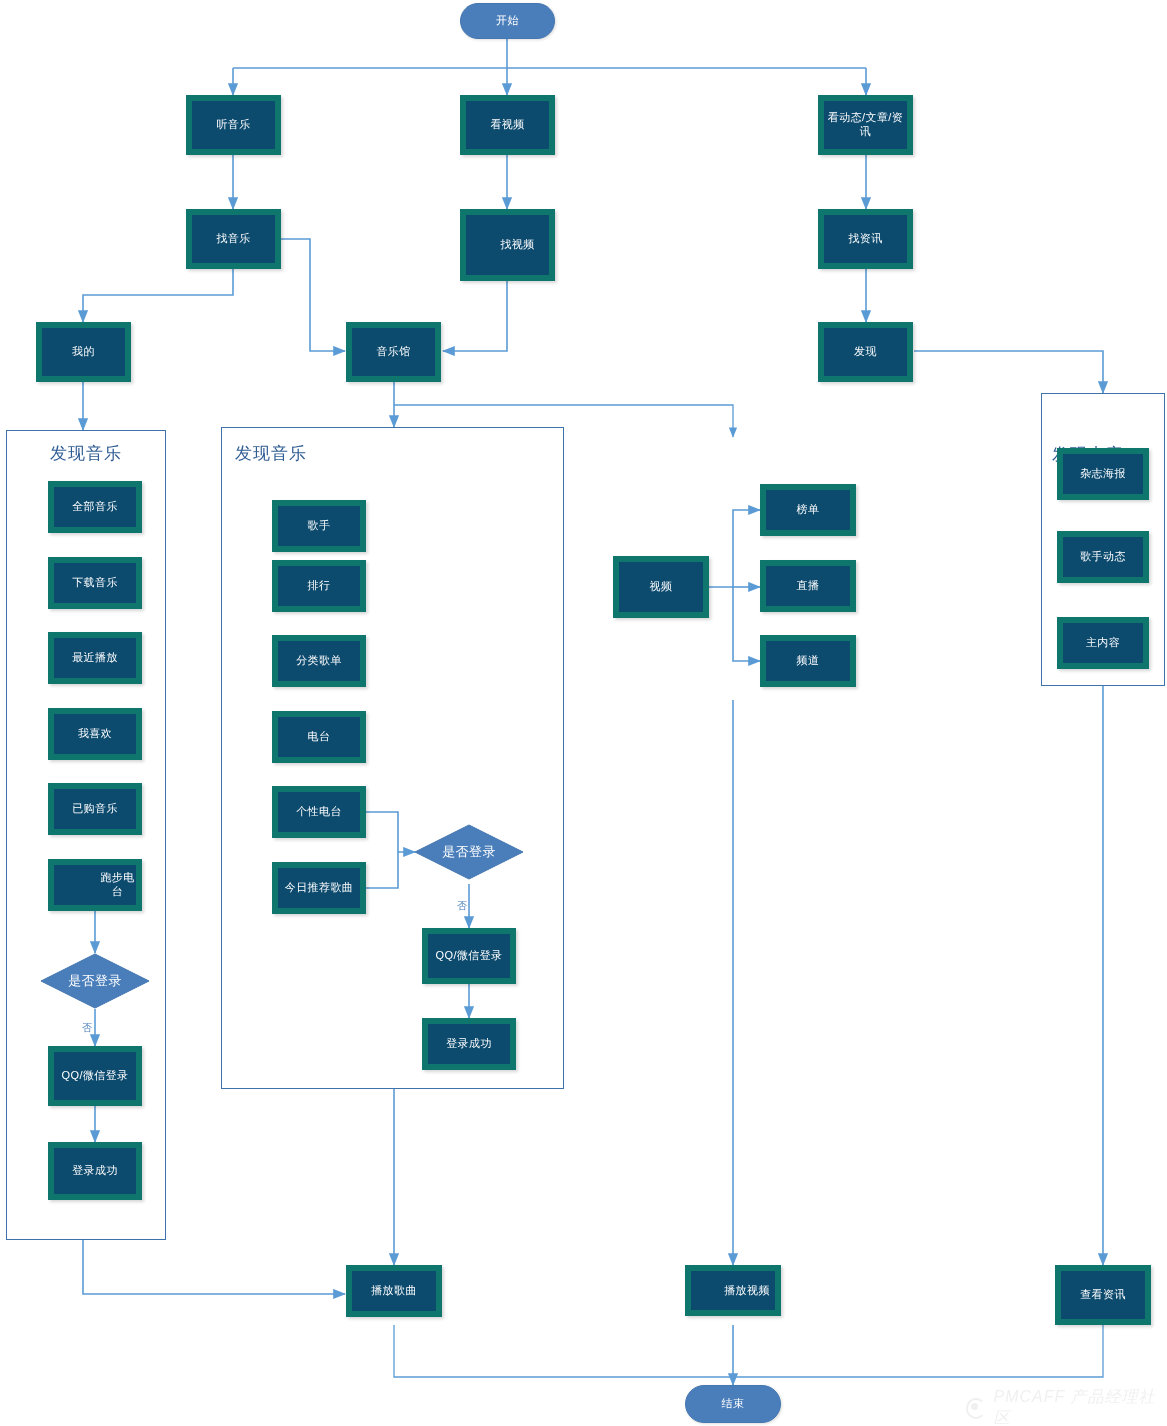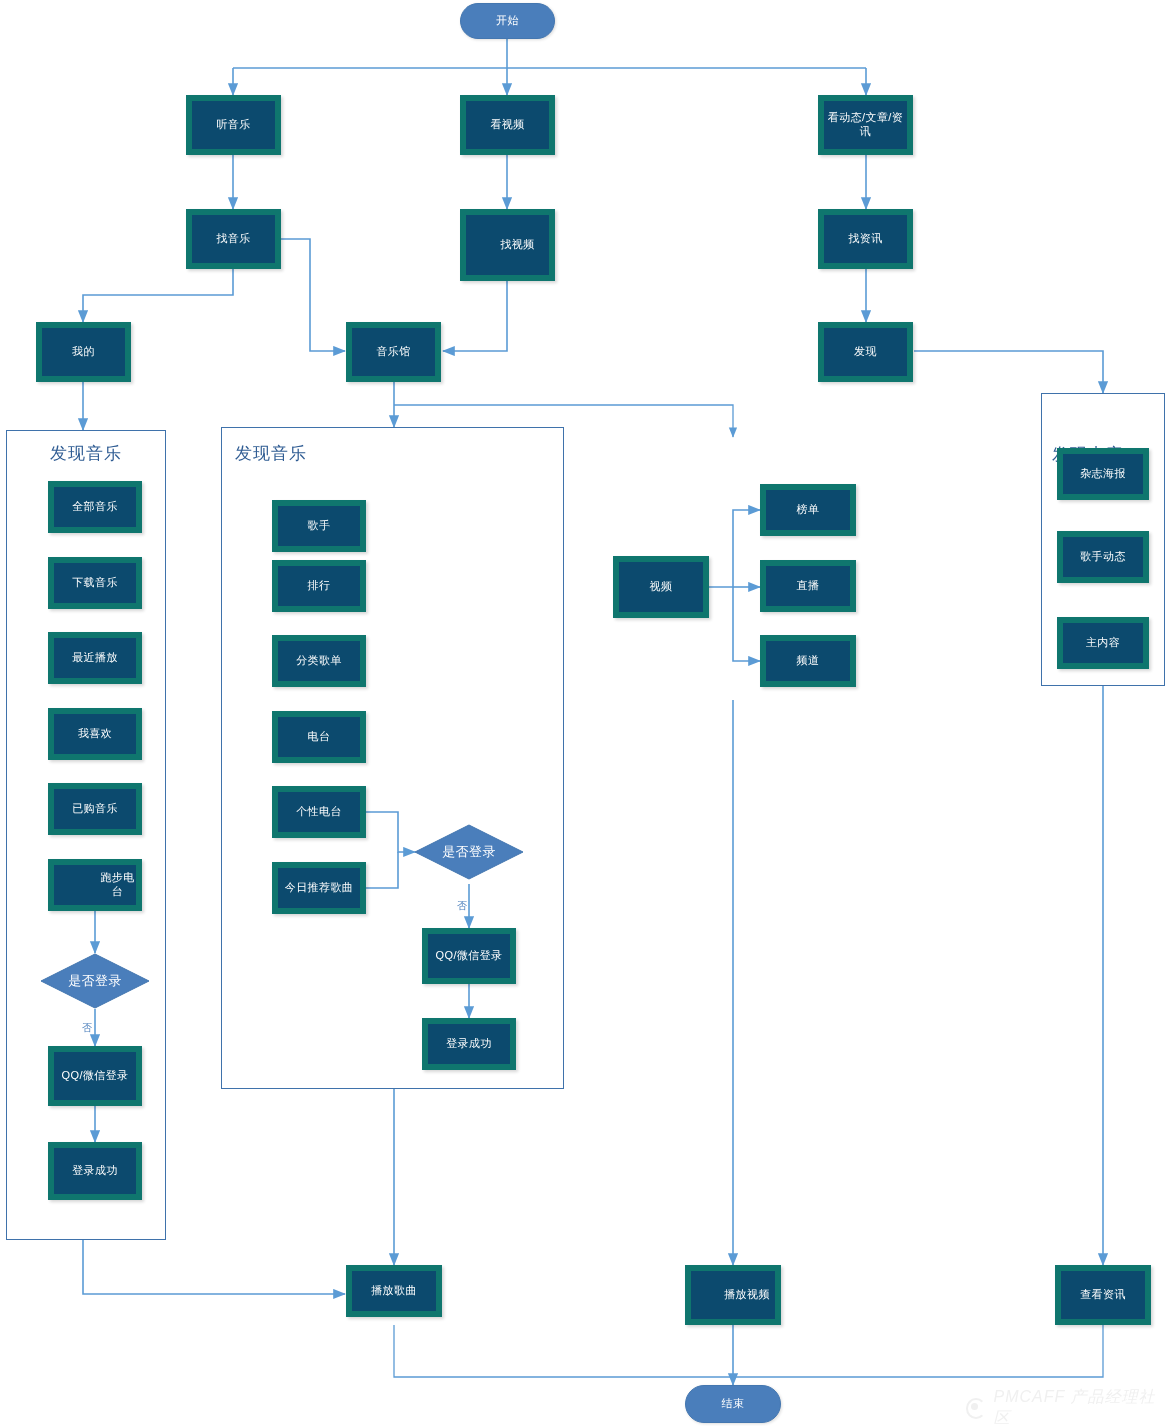--- a/index.html
+++ b/index.html
@@ -318,21 +318,21 @@
   <div class="node" style="left:1057px;top:531px;width:92px;height:52px;">
     <span>歌手动态</span>
   </div>
   <div class="node" style="left:1057px;top:617px;width:92px;height:52px;">
     <span>主内容</span>
   </div>
 
   <div class="node" style="left:346px;top:1265px;width:96px;height:52px;text-align:right;">
     <span>播放歌曲</span>
   </div>
-  <div class="node" style="left:685px;top:1265px;width:96px;height:60px;padding-left:28px;">
+  <div class="node" style="left:685px;top:1265px;width:96px;height:51px;padding-left:28px;">
     <span>播放视频</span>
   </div>
   <div class="node" style="left:1055px;top:1265px;width:96px;height:60px;">
     <span>查看资讯</span>
   </div>
 
   <div class="node terminator" style="left:685px;top:1385px;width:96px;height:38px;">
     <span>结束</span>
   </div>
 

